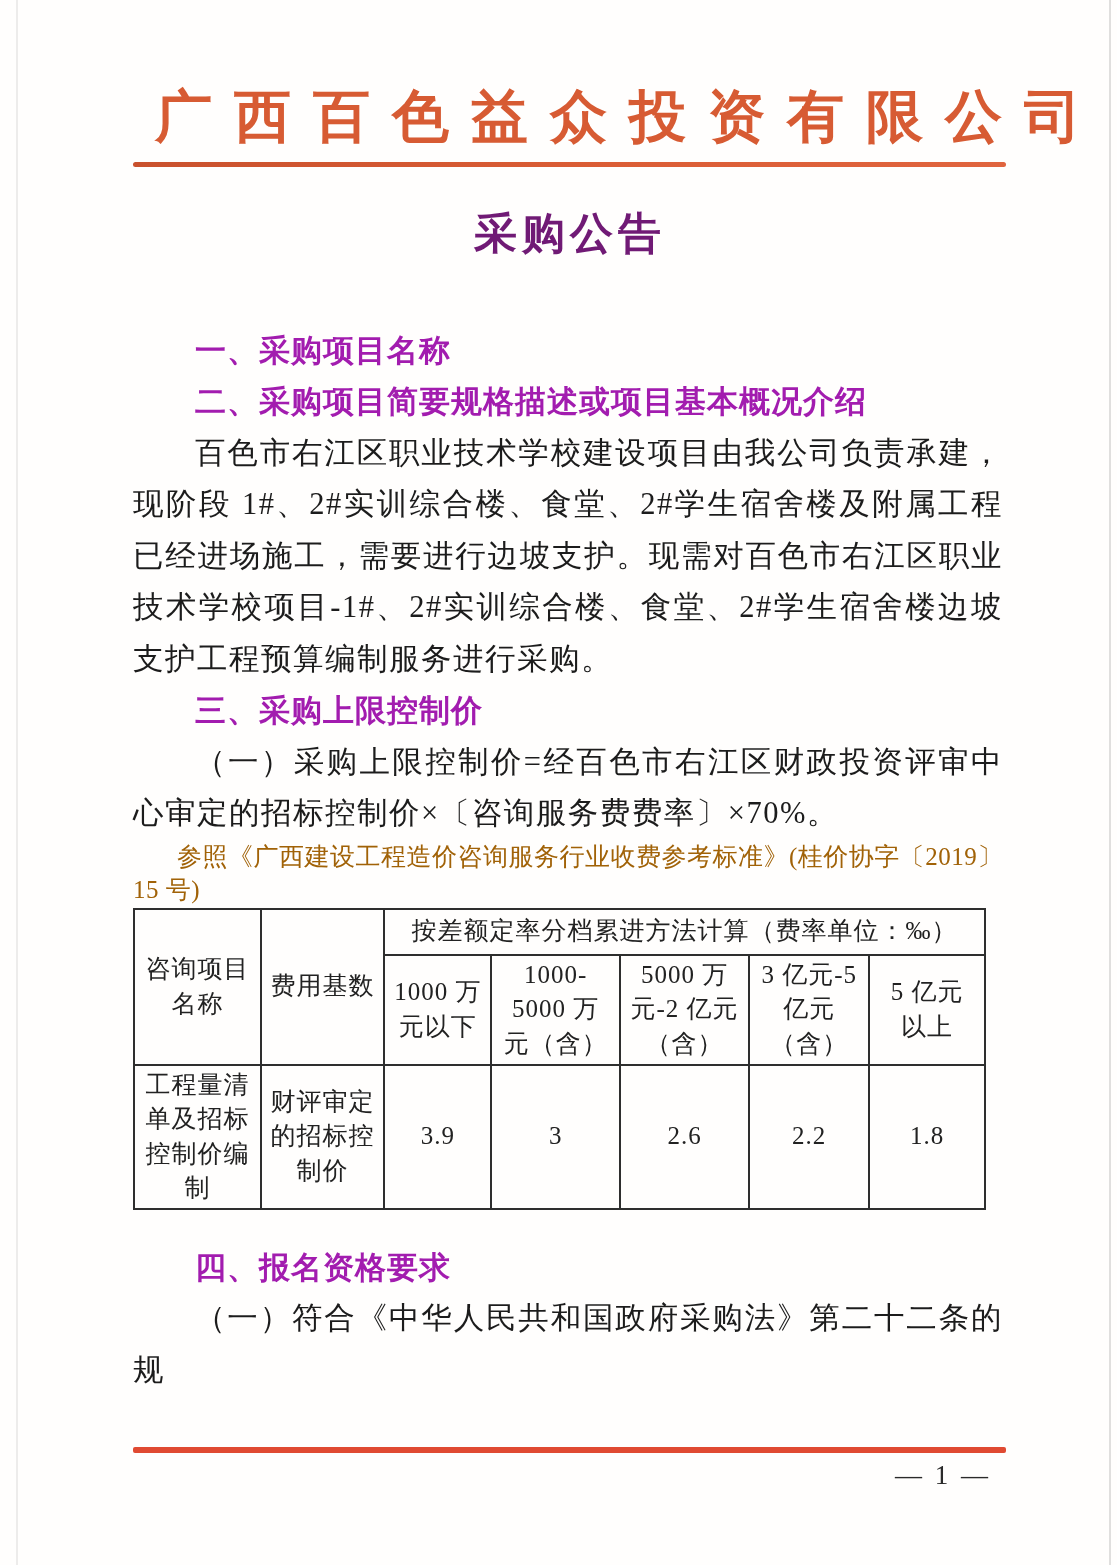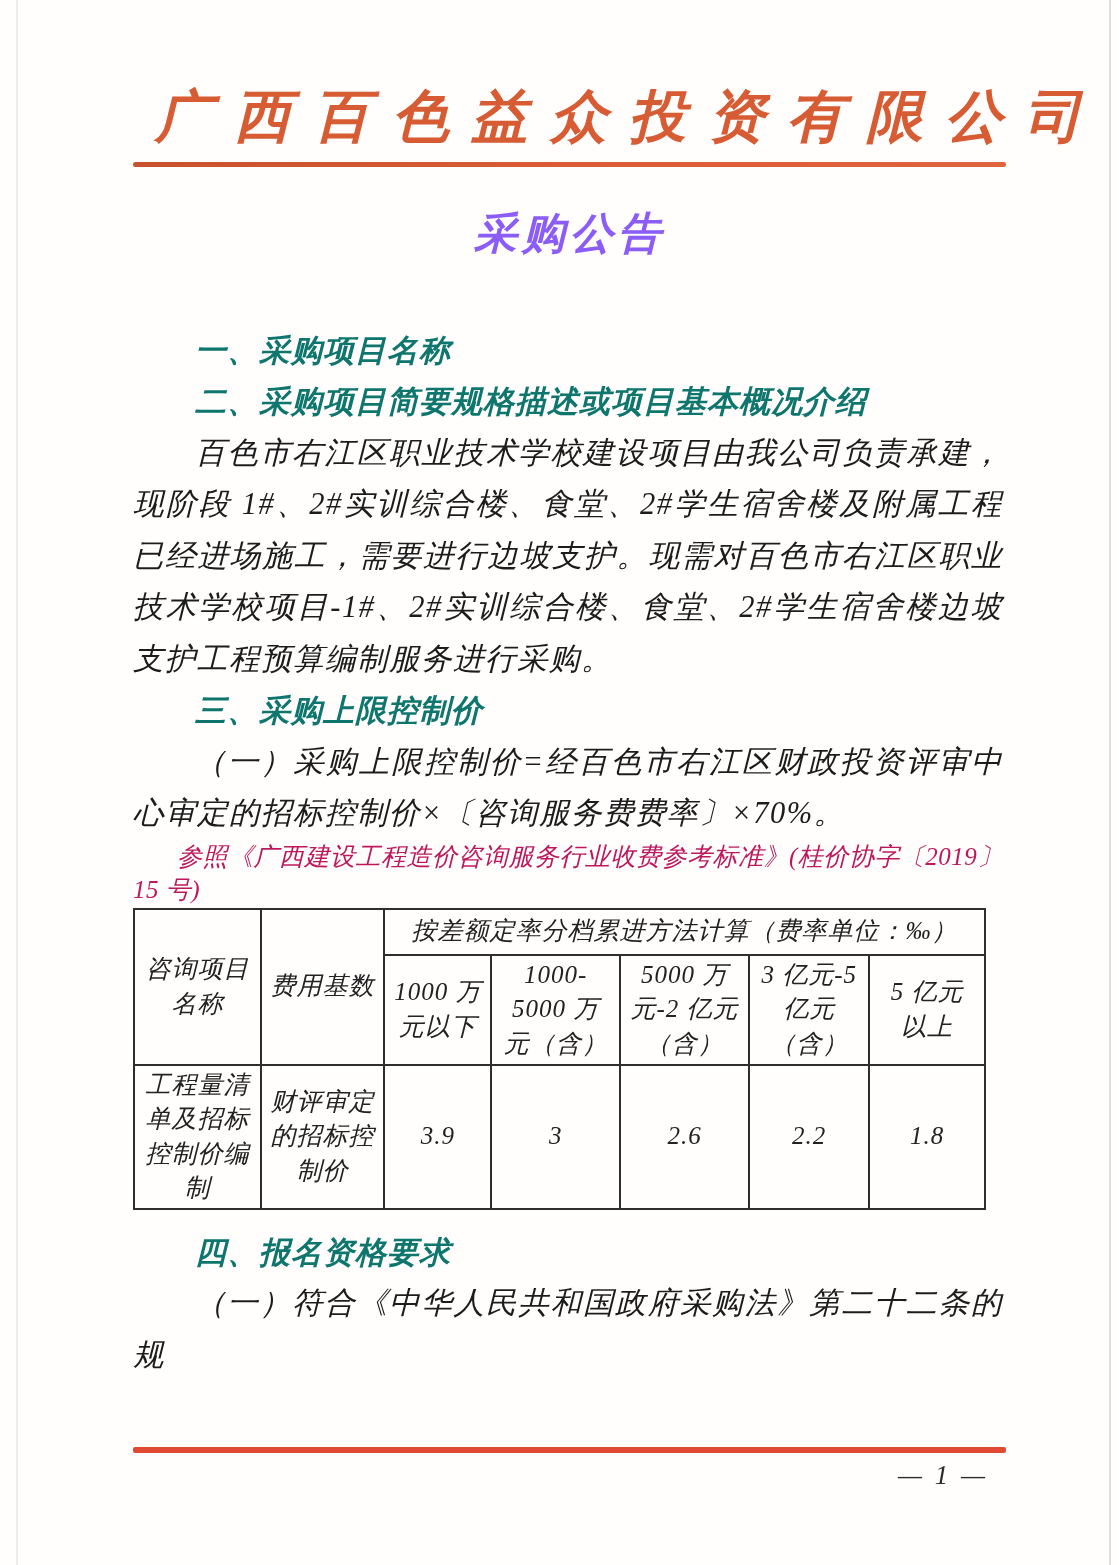--- a/index.html
+++ b/index.html
@@ -6,21 +6,20 @@
   html, body { margin: 0; padding: 0; background: #ffffff; }
 
   .page {
     position: relative;
     width: 1117px;
     height: 1565px;
     background: #fffefd;
     overflow: hidden;
     color: #1c1c1c;
     font-family: "Liberation Serif", "DejaVu Serif", serif;
-    font-style: italic;
   }
 
   
   .scan-edge-left {
     position: absolute; left: 16px; top: 0; bottom: 0;
     width: 2px; background: rgba(0,0,0,0.07);
   }
   .scan-edge-right {
     position: absolute; left: 1109px; top: 0; bottom: 0;
     width: 2px; background: rgba(0,0,0,0.12);
@@ -48,53 +47,53 @@
   }
 
   .doc-title {
     margin: 45px 110px 0 133px;
     text-align: center;
     font-family: "Liberation Sans", "DejaVu Sans", sans-serif;
     font-weight: 800;
     font-size: 43px;
     line-height: 1;
     letter-spacing: 5px;
-    color: #8b5cf6;
+    color: #701a75;
   }
 
   .content {
     margin: 70px 114px 0 133px;   
     font-size: 30.5px;
     line-height: 51.5px;
     letter-spacing: 1.5px;
     text-align: justify;
   }
 
   .sec-heading {
     margin: 0;
     font-family: "Liberation Sans", "DejaVu Sans", sans-serif;
     font-weight: 700;
     font-size: 31px;
     line-height: 51.5px;
     letter-spacing: 1px;
     text-indent: 62px;
-    color: #0f766e;
+    color: #a21caf;
     text-align: left;
   }
-  .sec-heading.after-table { margin-top: 17px; }
+  .sec-heading.after-table { margin-top: 32px; }
 
   .para { margin: 0; text-indent: 62px; }
 
   .table-caption {
     font-size: 25px;
     line-height: 33px;
     letter-spacing: 0.5px;
     text-indent: 44px;
     text-align: left;
-    color: #be185d;
+    color: #a16207;
   }
 
   table.fee-table {
     width: 853px;
     margin-top: 2px;
     border-collapse: collapse;
     table-layout: fixed;
     font-size: 25px;
     line-height: 1.38;
     letter-spacing: 1px;

